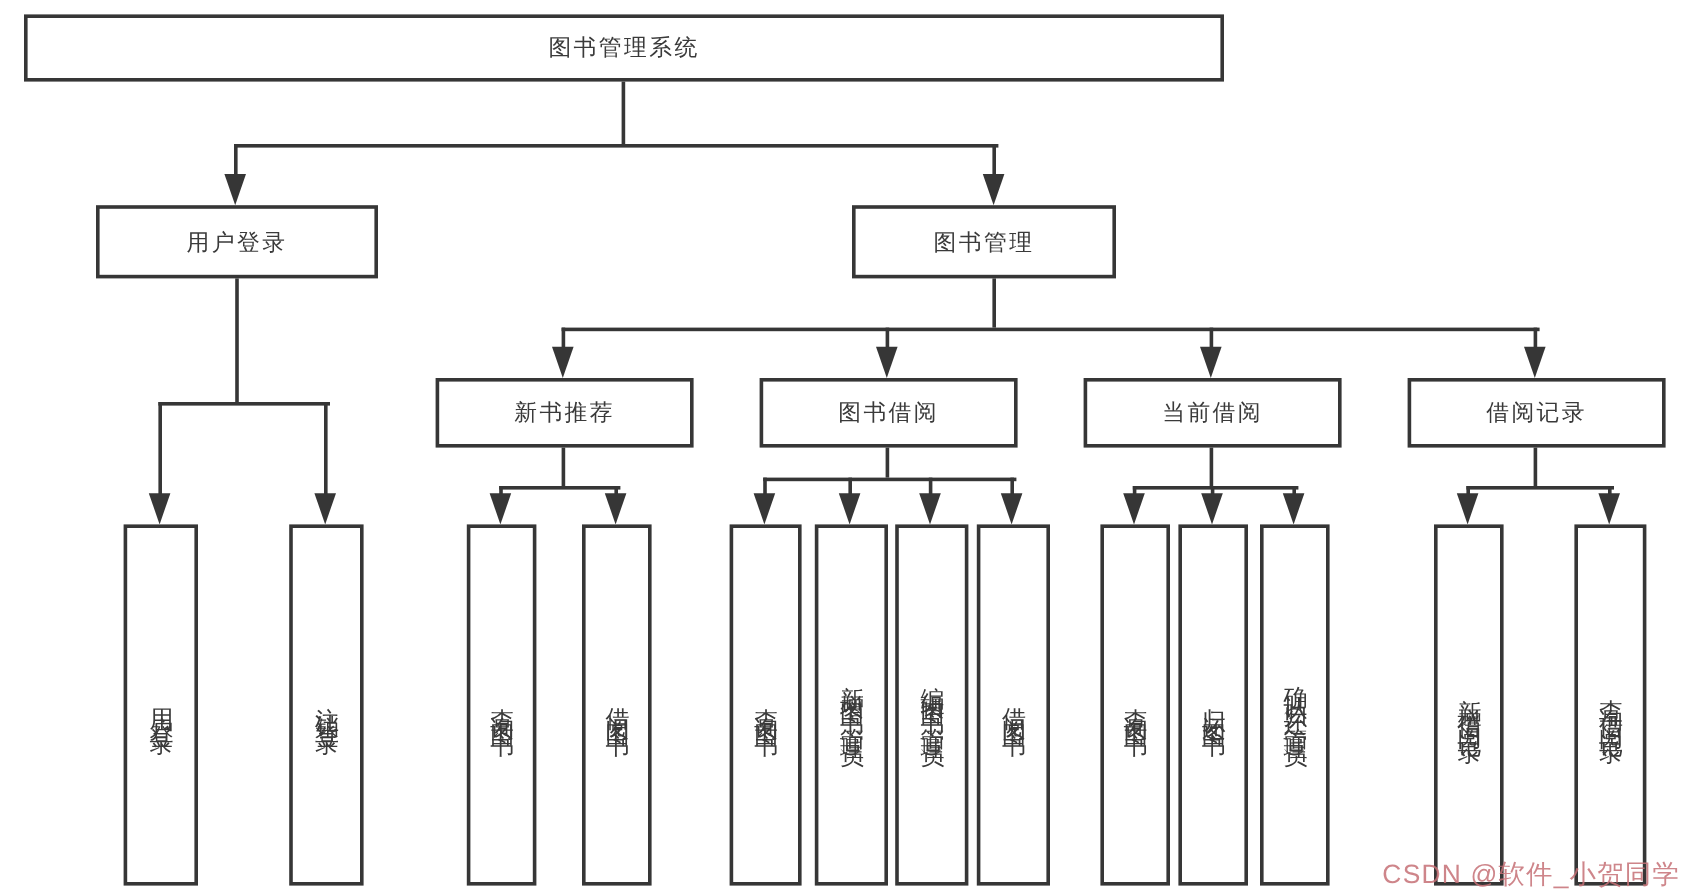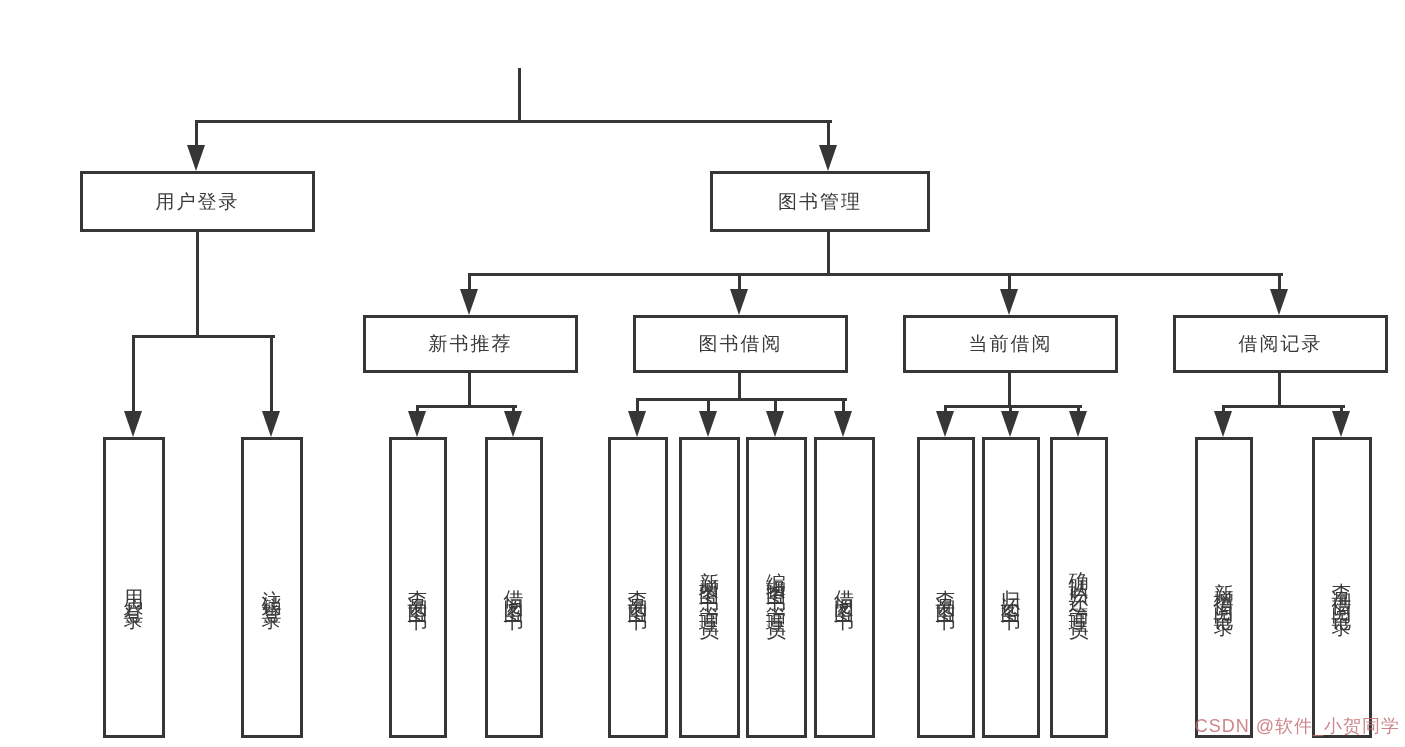--- a/index.html
+++ b/index.html
@@ -37,30 +37,31 @@
   .hline{position:absolute;height:3px;background:var(--line);}
   .ahead{
     position:absolute;width:0;height:0;
     border-left:9px solid transparent;
     border-right:9px solid transparent;
     border-top:26px solid var(--line);
   }
   .watermark{
     position:absolute;
     right:5px;top:714px;
-    font-size:18px;
+    font-size:22px;
     color:rgba(197,112,117,0.85);
     letter-spacing:1px;
   }
 </style>
 </head>
 <body>
 
 <div id="canvas">
 
+  <div class="node" style="left:20px;top:12px;width:1000px;height:56px">图书管理系统</div>
 
   <div class="vline" style="left:518px;top:68px;height:52px"></div>
   <div class="hline" style="left:195px;top:120px;width:637px"></div>
   <div class="vline" style="left:195px;top:120px;height:27px"></div>
   <div class="ahead" style="left:187px;top:145px"></div>
   <div class="vline" style="left:827px;top:120px;height:27px"></div>
   <div class="ahead" style="left:819px;top:145px"></div>
 
   <div class="node" style="left:80px;top:171px;width:235px;height:61px">用户登录</div>
   <div class="node" style="left:710px;top:171px;width:220px;height:61px">图书管理</div>

